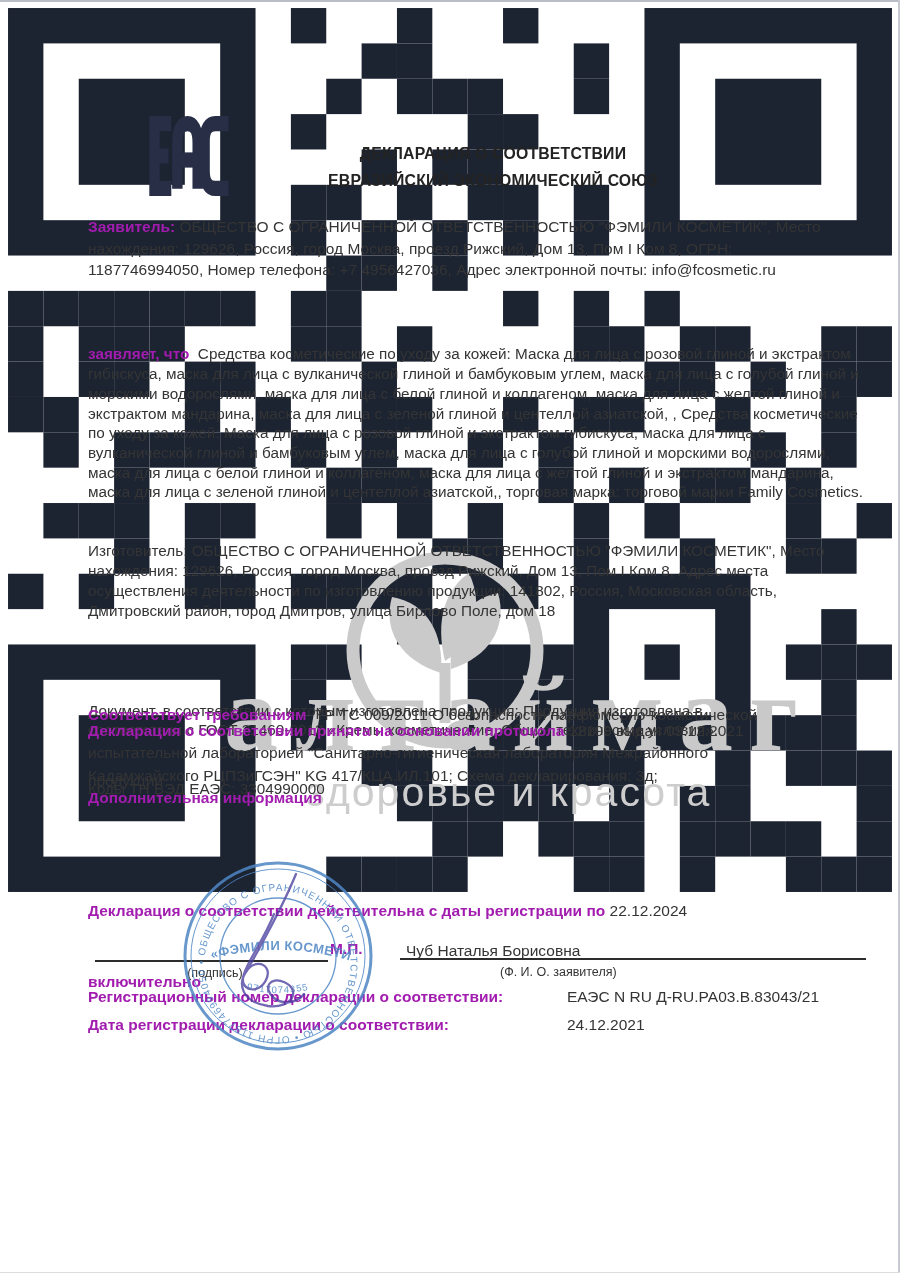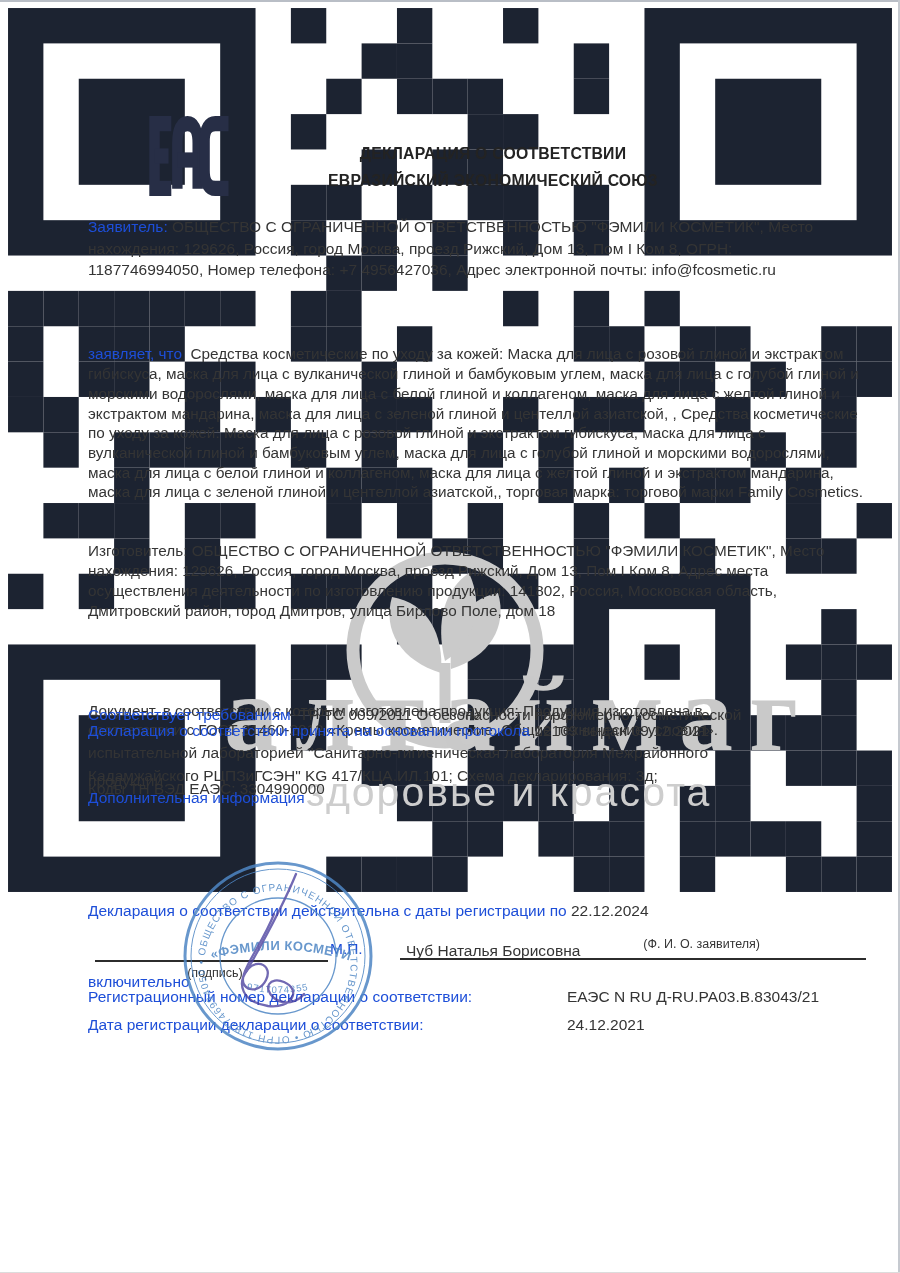--- a/index.html
+++ b/index.html
@@ -1,19 +1,19 @@
 <!DOCTYPE html>
 <html style="--ink: #343434; --stamp_blue: #4e86c4; --signature_ink: #4a3f9e; --watermark_gray: #c9c9c9; --eac_navy: #272e46; --qr_dark: #1c2331;"><head>
 <meta charset="utf-8">
 <style>
   html,body{margin:0;padding:0;background:#ffffff;}
   .page{position:relative;width:900px;height:1273px;background:#fff;overflow:hidden;
         font-family:"Liberation Sans","DejaVu Sans",sans-serif;color:var(--ink,#343434);}
   .p{position:absolute;white-space:pre-wrap;font-size:15.5px;line-height:21.6px;}
-  .b{font-weight:normal;color:#1d4ed8;}
+  .b{font-weight:bold;color:#a21caf;}
   
   .edge-top{position:absolute;top:0;left:0;width:100%;height:2px;background:#b9bec6;z-index:6;}
   .edge-right{position:absolute;top:0;right:0;width:2px;height:100%;background:#c6cad0;z-index:6;}
   .edge-bottom{position:absolute;bottom:0;left:0;width:100%;height:1px;background:#dcdcdc;z-index:6;}
   
   #eac{position:absolute;left:146px;top:116px;width:88px;height:80px;z-index:2;}
   #hdr{position:absolute;left:100px;top:140px;width:786px;text-align:center;font-weight:bold;
        font-size:15.8px;line-height:27px;color:#232323;z-index:2;letter-spacing:.2px;}
   
   #applicant{top:216px;left:88px;width:748px;z-index:2;}
@@ -23,21 +23,21 @@
   #declares .docl{max-width:700px;margin-top:41px;}
   #compliance{top:659px;left:88px;width:776px;line-height:22.3px;z-index:2;}
   #basis{top:720px;left:88px;width:700px;line-height:22.3px;z-index:2;}
   #addinfo{top:787px;left:88px;width:760px;z-index:2;}
   #validity{top:852px;left:88px;width:776px;line-height:23.5px;z-index:2;}
   #mp{top:938px;left:330px;z-index:2;}
   .rule{position:absolute;height:1.6px;background:#2c2c2c;z-index:2;}
   #rule-sign{top:960px;left:95px;width:233px;}
   #rule-name{top:958px;left:400px;width:466px;}
   #cap-sign{top:963px;left:150px;width:130px;text-align:center;font-size:12.5px;z-index:2;}
-  #cap-fio{top:934px;left:500px;width:260px;text-align:right;font-size:12.5px;z-index:2;}
+  #cap-fio{top:962px;left:500px;width:260px;text-align:left;font-size:12.5px;z-index:2;}
   #name{top:940px;left:406px;z-index:2;}
   #reg-num-l{top:986px;left:88px;z-index:2;}
   #reg-num-v{top:986px;left:567px;z-index:2;}
   #reg-date-l{top:1014px;left:88px;z-index:2;}
   #reg-date-v{top:1014px;left:567px;z-index:2;}
   
   #wm-logo{position:absolute;left:340px;top:545px;width:230px;height:230px;z-index:1;}
   #wm-brand{position:absolute;left:224px;top:660px;font-size:108px;font-weight:bold;line-height:1;
             letter-spacing:16px;color:var(--watermark_gray,#c9c9c9);z-index:1;font-family:Liberation Serif, serif;}
   #wm-tag{position:absolute;left:306px;top:770px;font-size:41px;line-height:1.1;

